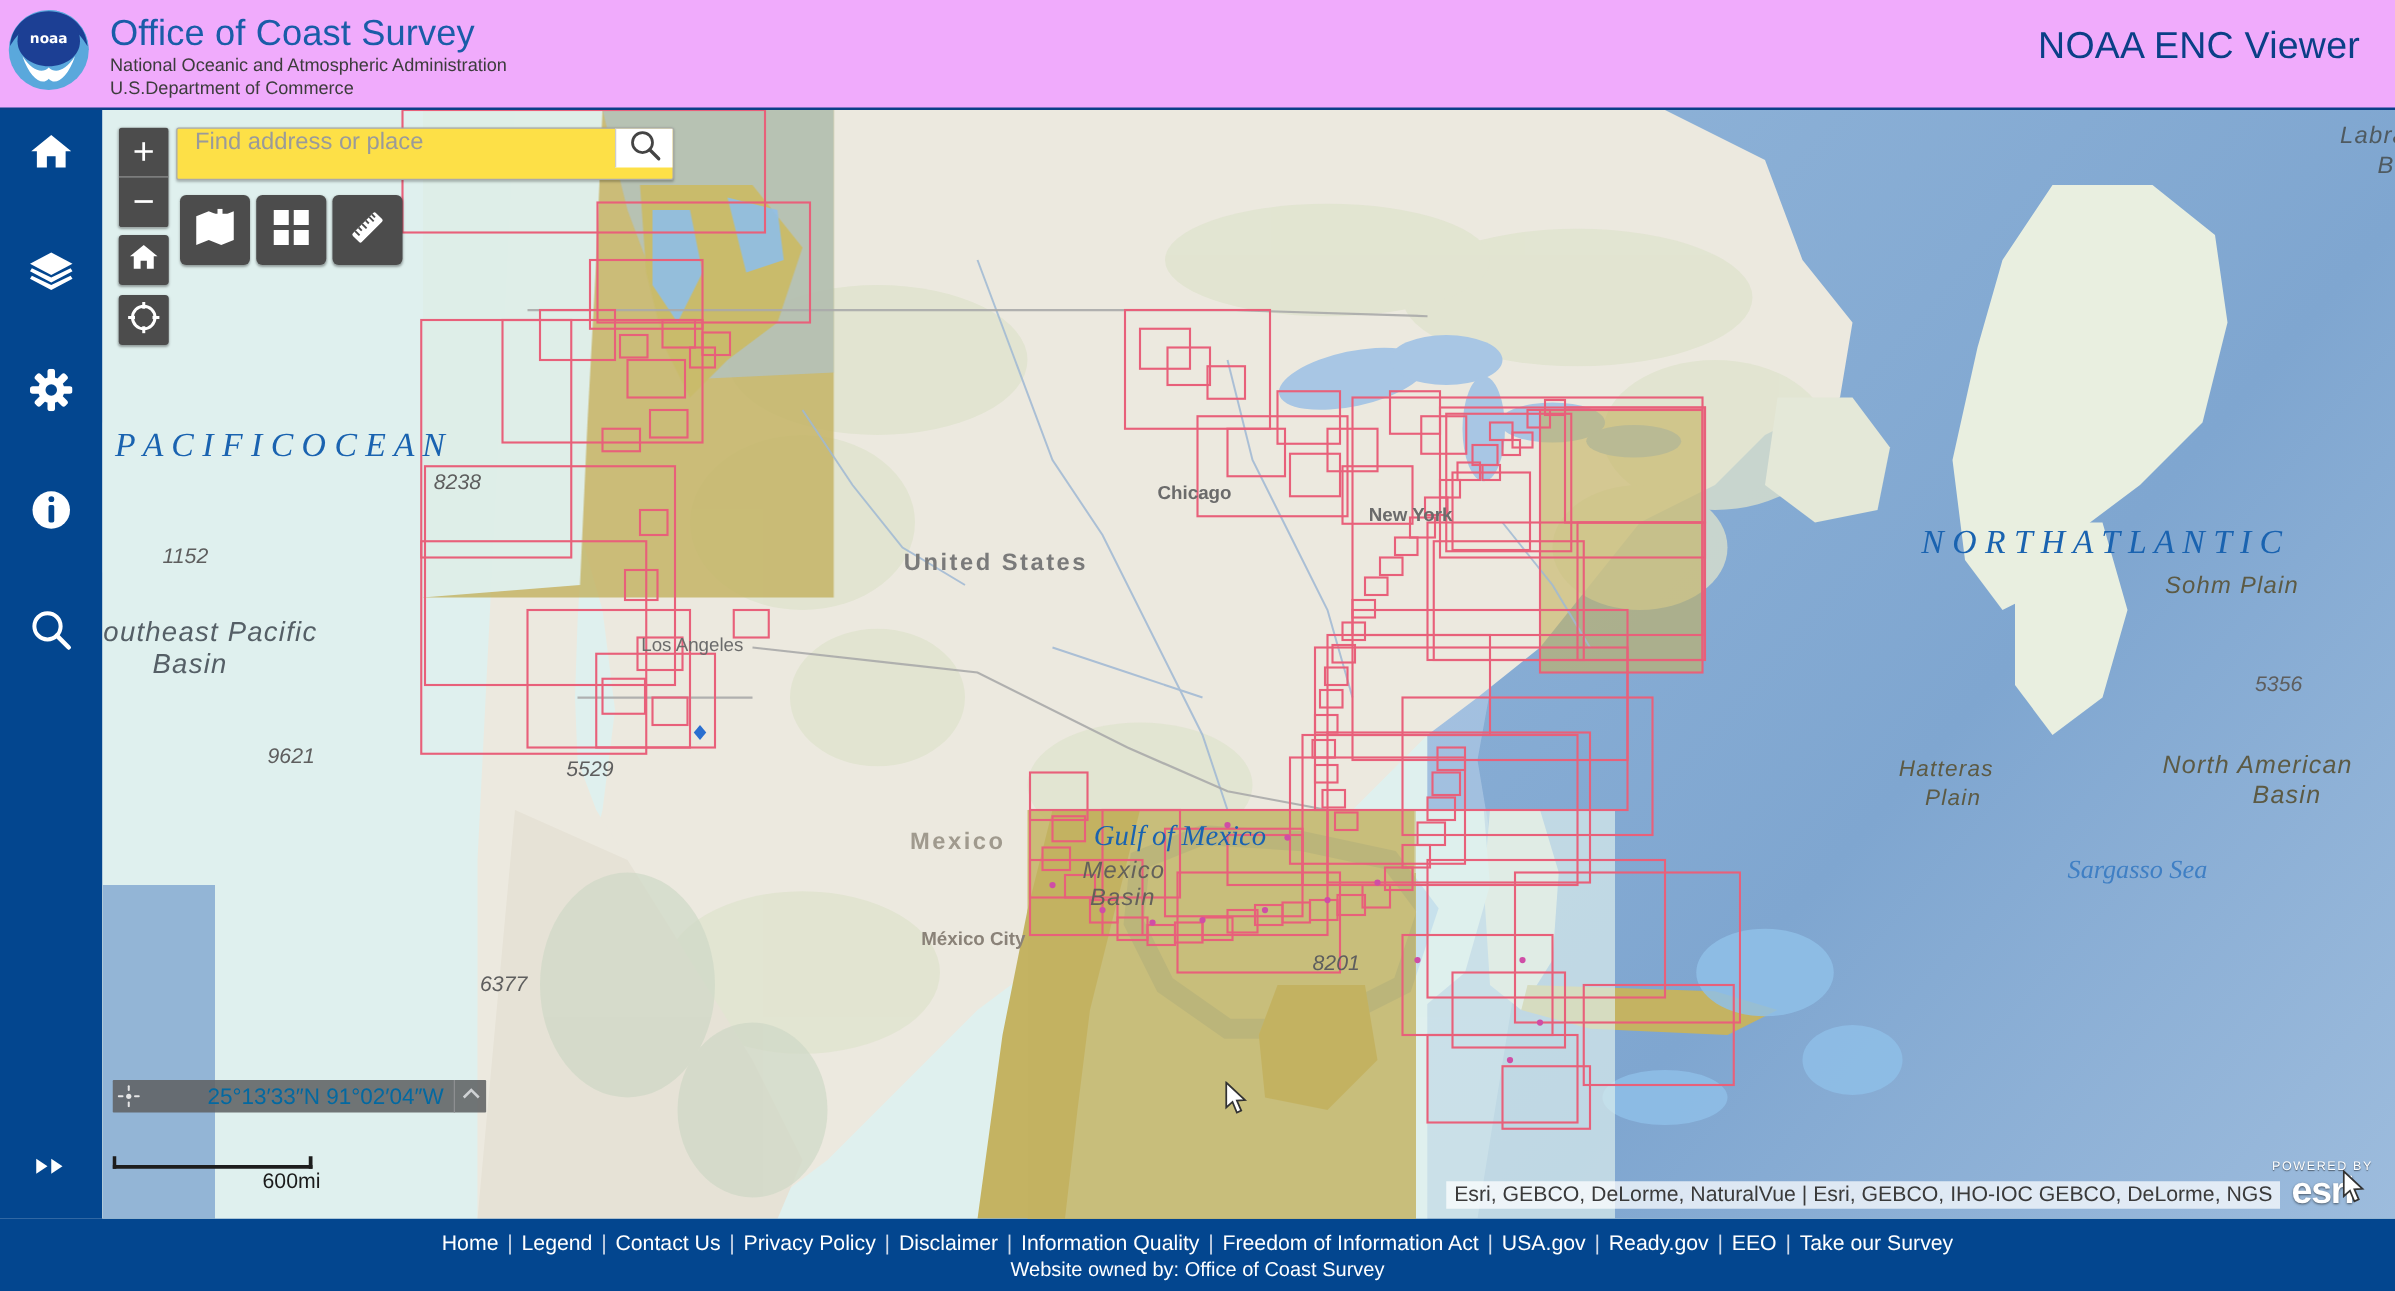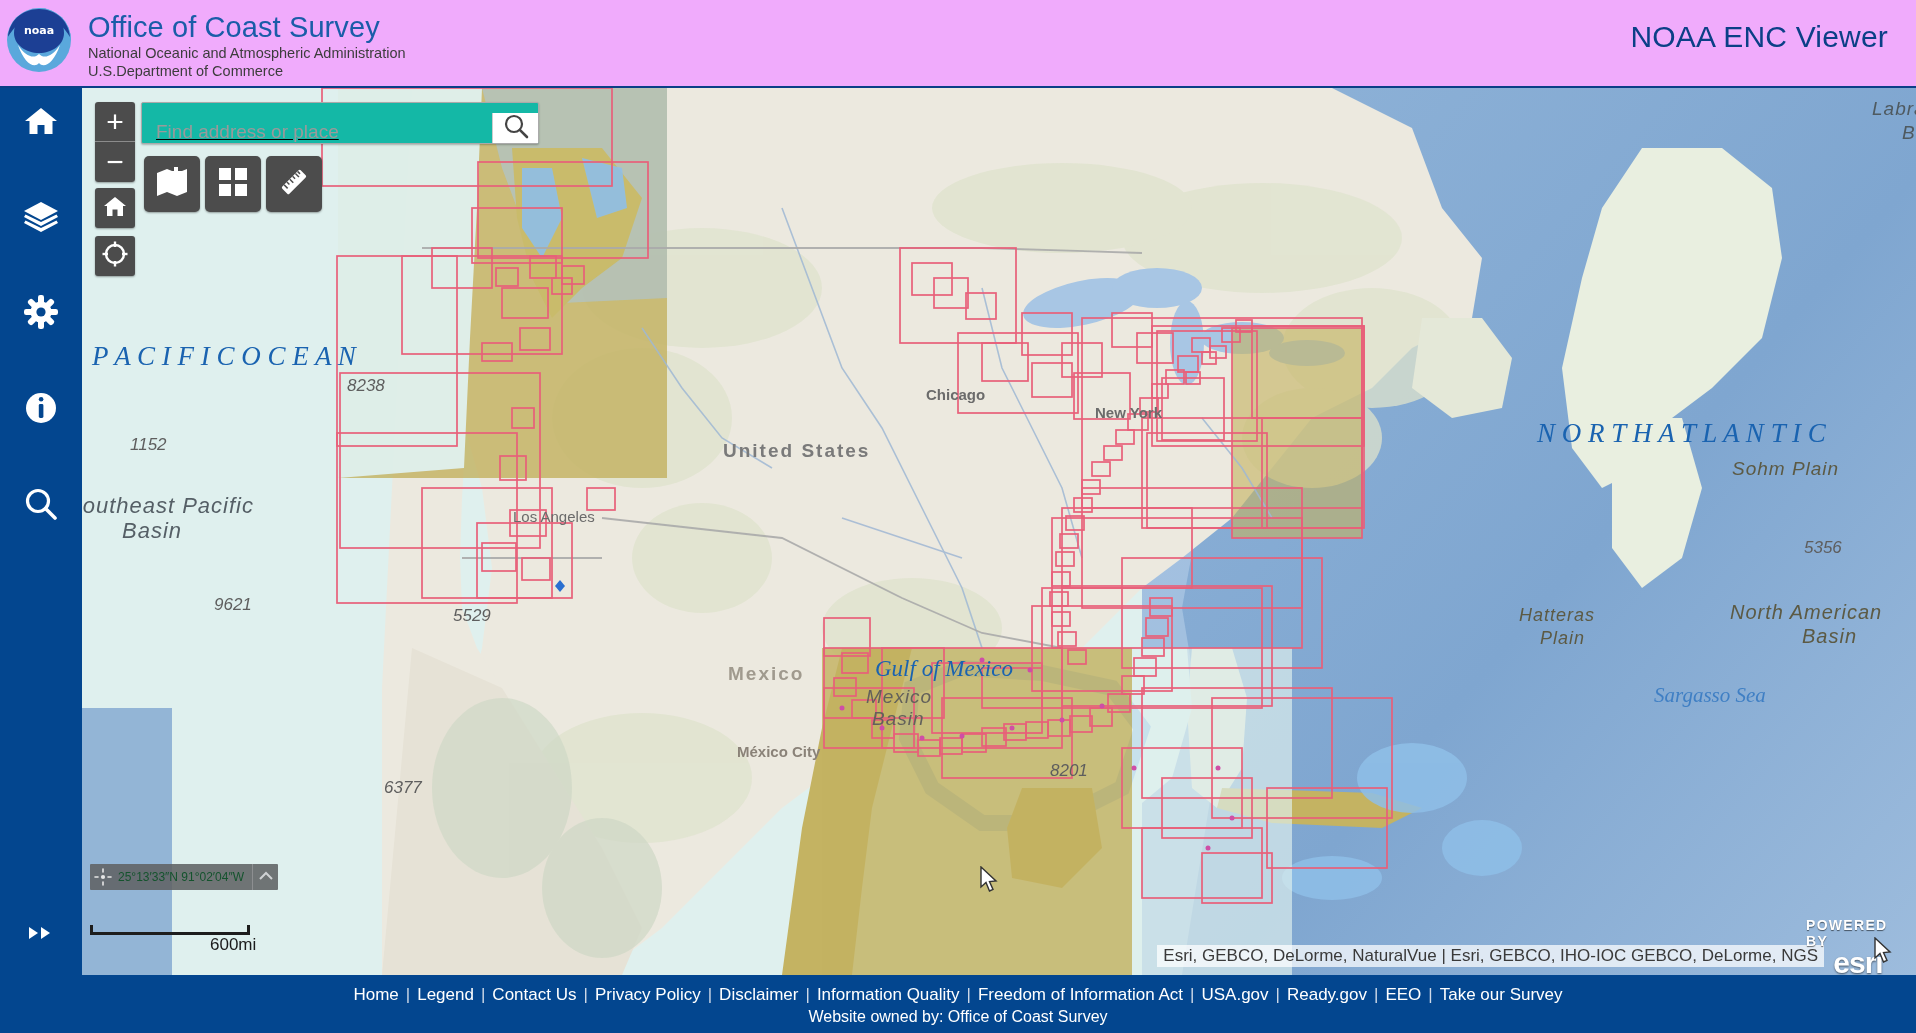--- a/index.html
+++ b/index.html
@@ -78,24 +78,23 @@
     font-size: 30px; line-height: 1; cursor: pointer;
     font-family: "Liberation Sans", sans-serif;
   }
   #zoom-in { border-bottom: 1px solid #8c8c8c; }
   #home-btn   { position: absolute; left: 13px; top: 100px; width: 40px; height: 40px; }
   #locate-btn { position: absolute; left: 13px; top: 148px; width: 40px; height: 40px; }
 
   #search-wrap {
     position: absolute; left: 59px; top: 14px;
     width: 398px; height: 42px;
-    background: #14b8a6; border: 1px solid #aaa; border-radius: 2px;
-    display: flex; align-items: flex-end;
+    background: #fde047; border: 1px solid #aaa; border-radius: 2px;
+    display: flex; align-items: flex-start;
     box-shadow: 0 1px 2px rgba(0,0,0,.25);
-    text-decoration: underline;
   }
   #search-input {
     flex: 1; border: 0; outline: none; padding: 0 14px;
     font-size: 19px; color: #444;
     font-family: "Liberation Sans", sans-serif;
     background: transparent;
   }
   #search-input::placeholder { color: #9a9a9a; }
   #search-btn {
     width: 46px; border-left: 1px solid #ccc; background: #fff;
@@ -109,21 +108,21 @@
   
   #coord-box {
     position: absolute; left: 8px; bottom: 85px;
     height: 26px; background: rgba(96,98,100,.88);
     display: flex; align-items: center; border-radius: 1px;
   }
   #coord-icon {
     width: 26px; height: 26px; display: flex; align-items: center; justify-content: center;
   }
   #coord-text {
-    color: #14532d; font-size: 12px; padding: 0 8px 0 2px; white-space: nowrap;
+    color: #0369a1; font-size: 18px; padding: 0 8px 0 2px; white-space: nowrap; margin-left: 48px;
   }
   #coord-toggle {
     width: 26px; height: 26px; border-left: 1px solid #8d8f91;
     display: flex; align-items: center; justify-content: center; cursor: pointer;
   }
   #scale-bar { position: absolute; left: 8px; bottom: 40px; }
   #scale-line {
     width: 160px; height: 10px;
     border-left: 3px solid #1d1d1d;
     border-bottom: 3px solid #1d1d1d;
@@ -140,21 +139,21 @@
     background: rgba(255,255,255,.72);
     font-size: 17px; color: #3a3a3a;
     padding: 1px 6px; white-space: nowrap;
   }
   #esri-logo {
     position: absolute; right: 6px; bottom: 6px;
     width: 104px; height: 44px;
     display: flex; flex-direction: column; align-items: center; justify-content: center;
   }
   #esri-powered {
-    font-size: 14px; letter-spacing: 1.3px; color: #fff; font-weight: bold;
+    font-size: 10px; letter-spacing: 1.3px; color: #fff; font-weight: normal;
     text-shadow: 0 1px 1px rgba(0,0,0,.55);
   }
   #esri-word {
     font-size: 30px; line-height: 28px; color: #fff; font-weight: bold;
     letter-spacing: -1px; text-shadow: 0 1px 2px rgba(0,0,0,.55);
   }
   #cursor-arrow { position: absolute; left: 898px; bottom: 77px; }
   #cursor-arrow2 { position: absolute; right: 22px; bottom: 6px; }
 
   

